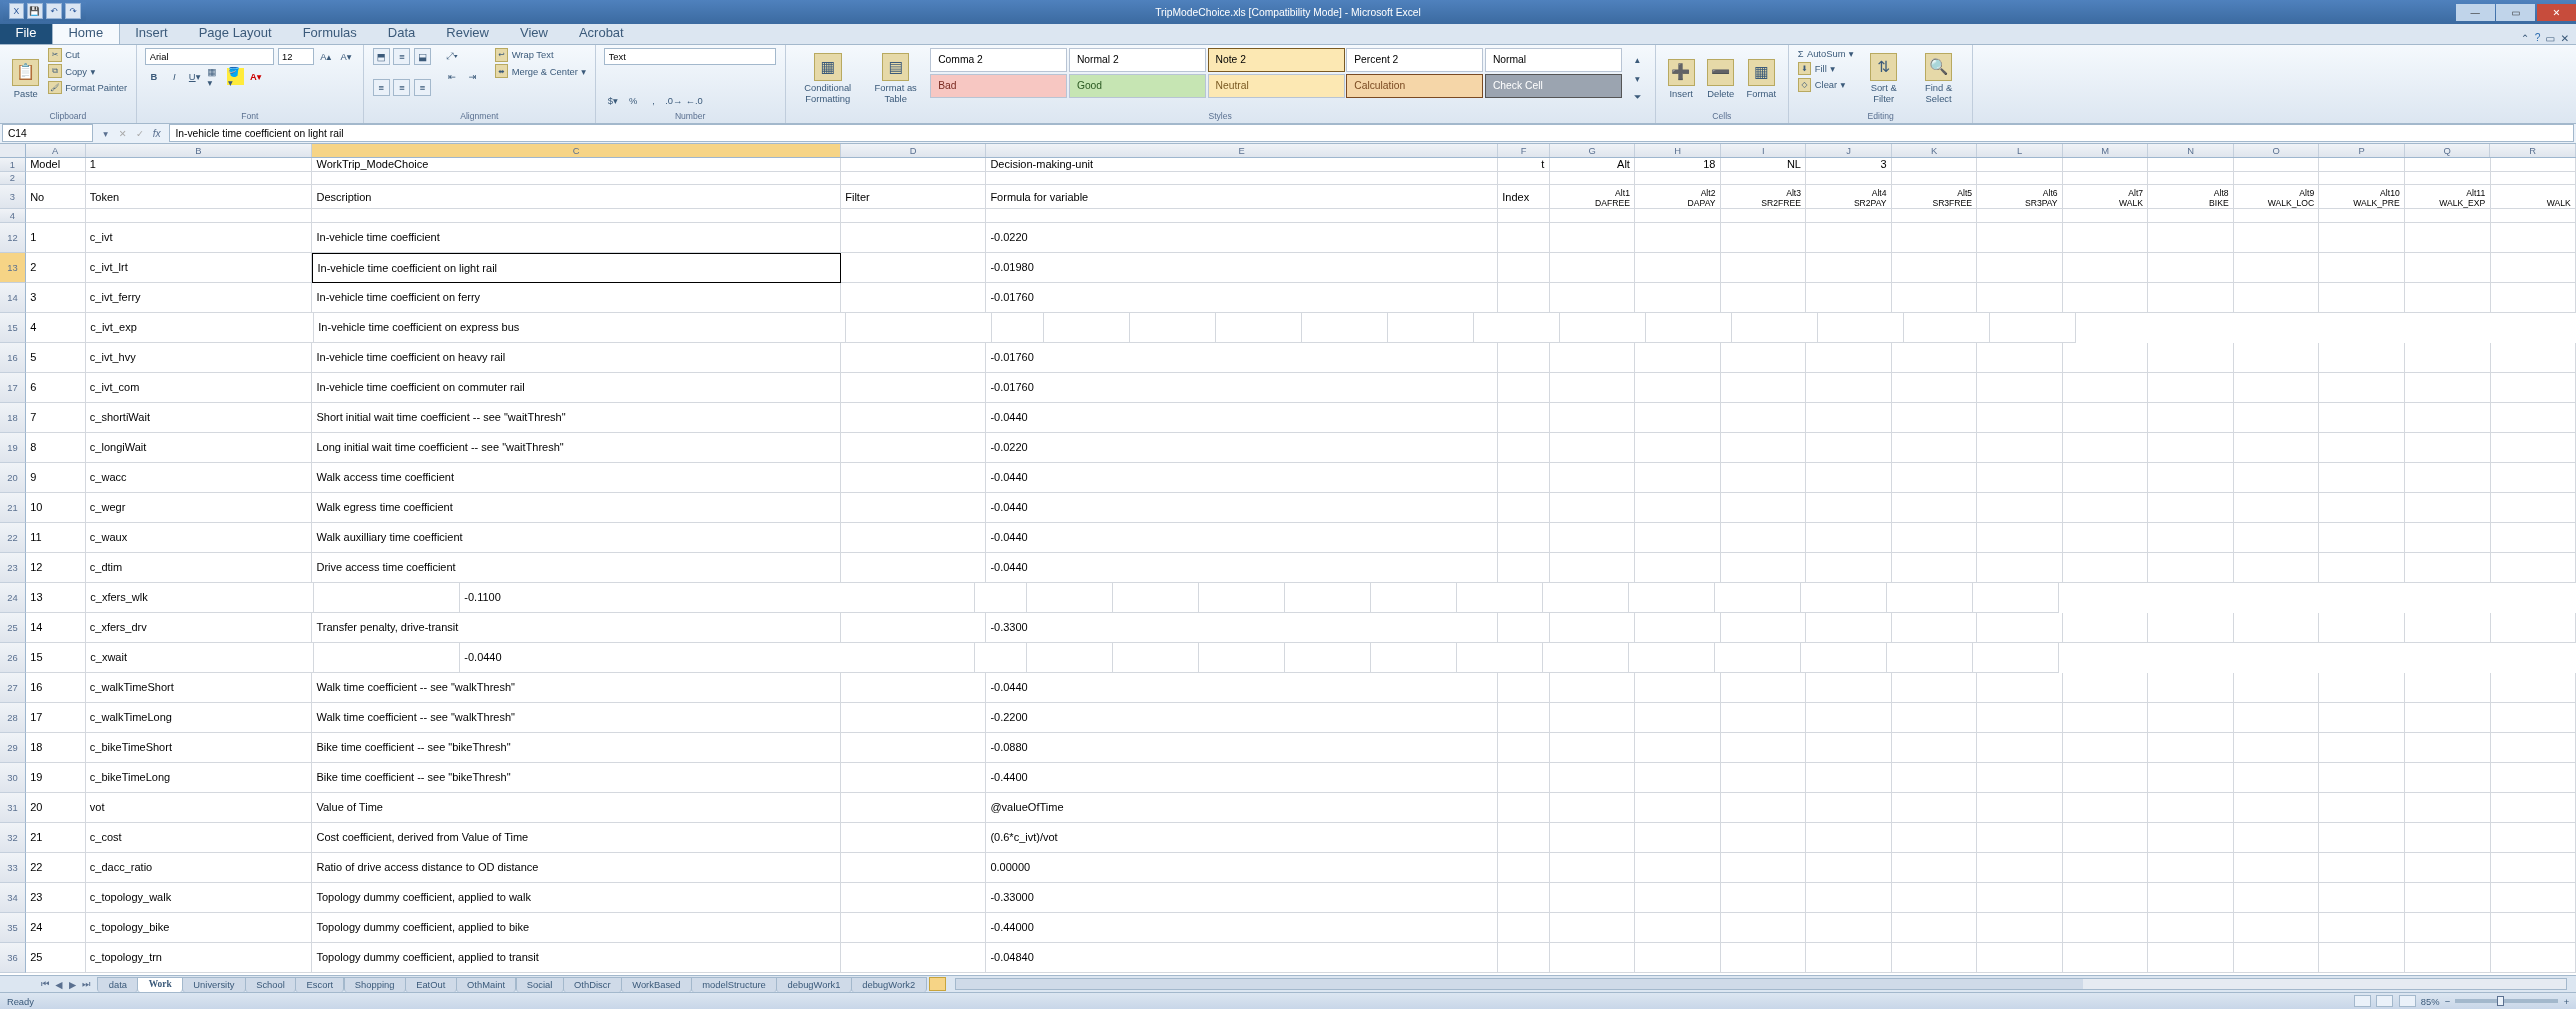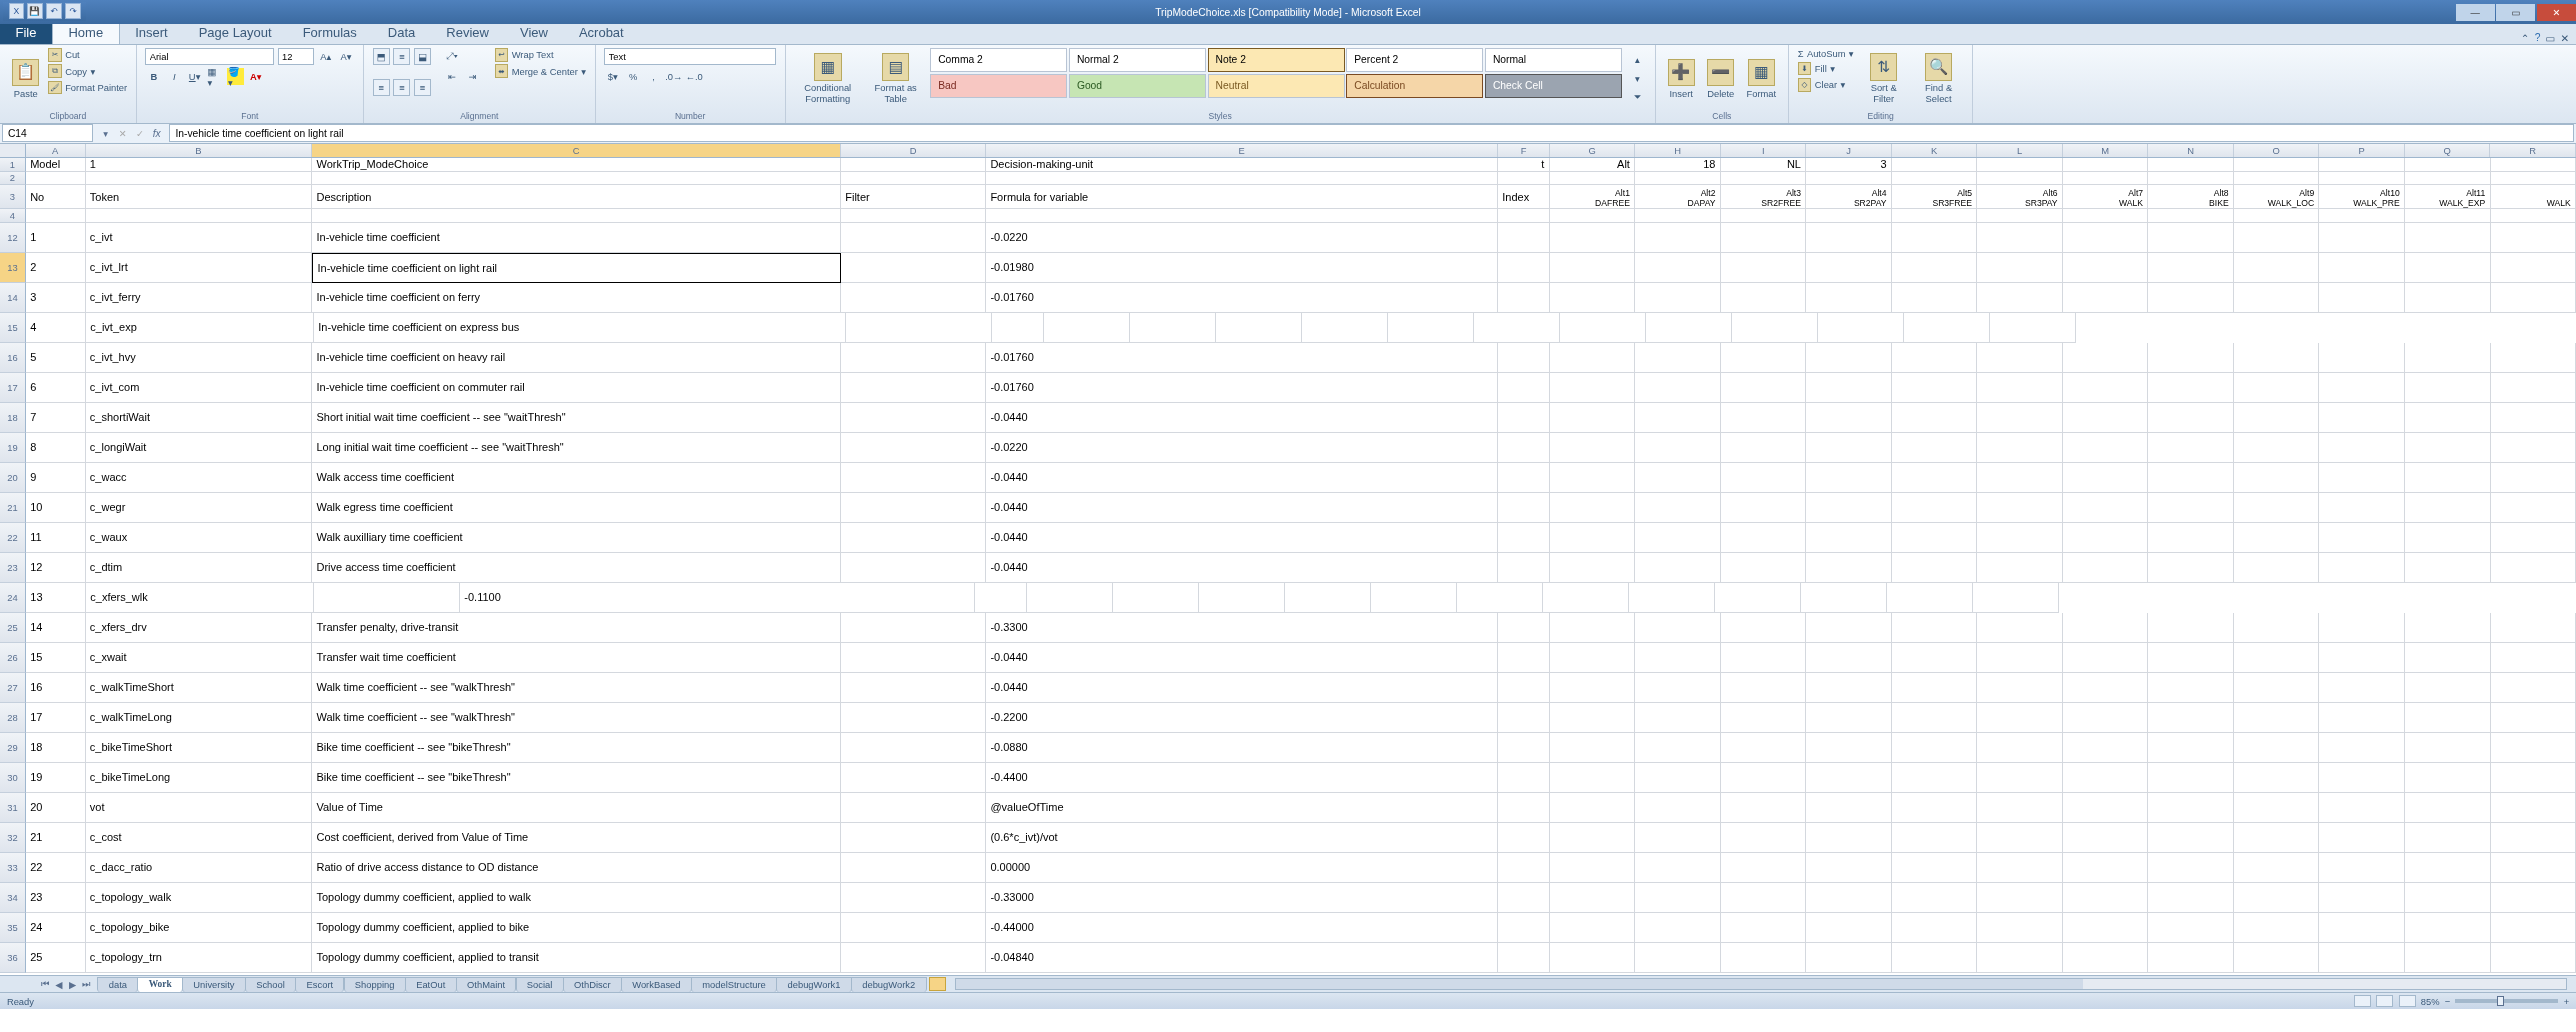--- a/index.html
+++ b/index.html
@@ -209,21 +209,21 @@
             <span class="small-icon">↩</span>
             <span>Wrap Text</span>
           </div>
         <div class="small-btn"><span class="small-icon">⬌</span><span>Merge &amp; Center</span> ▾</div>
       </div>
     </div>
     <div class="group-label">Alignment</div>
   </div>
 
   <div class="ribbon-group">
-    <div class="group-content" style="flex-direction:column;gap:3.4px;">
+    <div class="group-content" style="flex-direction:column;gap:3.4px;justify-content:space-between;">
       <input class="font-select" style="width: 172px;" value="Text">
       <div class="font-row">
         <span class="btn-sq">$▾</span>
         <span class="btn-sq">%</span>
         <span class="btn-sq">,</span>
         <span class="btn-sq">.0→</span>
         <span class="btn-sq">←.0</span>
       </div>
     </div>
     <div class="group-label">Number</div>
@@ -706,21 +706,20 @@
         <div class="cell cN"></div>
         <div class="cell cN"></div>
         <div class="cell cN"></div>
         <div class="cell cN"></div>
         <div class="cell cN"></div>
       </div>
       <div class="row ">
         <div class="rowh">26</div>
         <div class="cell cA">15</div>
         <div class="cell cB">c_xwait</div>
-        <div class="cell cC">Transfer wait time coefficient</div>
         <div class="cell cD"></div>
         <div class="cell cE">-0.0440</div>
         <div class="cell cF"></div>
         <div class="cell cN"></div>
         <div class="cell cN"></div>
         <div class="cell cN"></div>
         <div class="cell cN"></div>
         <div class="cell cN"></div>
         <div class="cell cN"></div>
         <div class="cell cN"></div>

